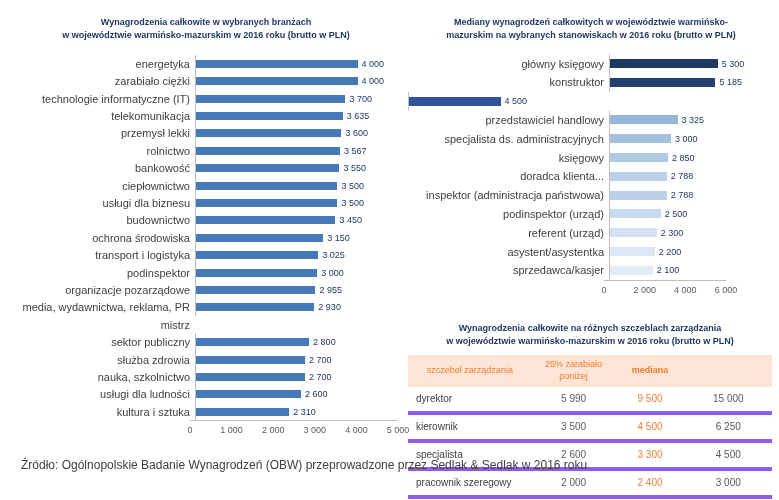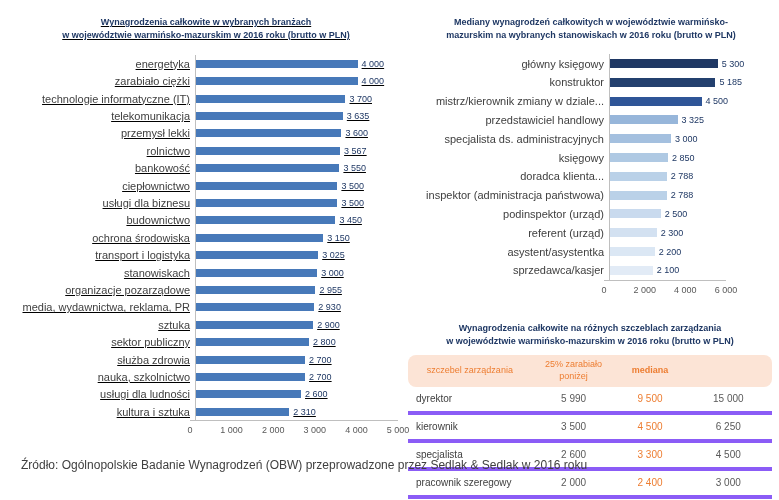--- a/index.html
+++ b/index.html
@@ -12,21 +12,21 @@
   .brow { display: flex; align-items: center; }
   .blabel { text-align: right; padding-right: 5px; font-size: 11px; color: #404040; white-space: nowrap; }
   .btrack { display: flex; align-items: center; height: 100%; border-left: 1px solid #BFBFBF; }
   .bbar { flex: none; }
   .bval { flex: none; margin-left: 4px; font-size: 9px; color: #1F3864; white-space: nowrap; }
   .axis-line { border-top: 1px solid #BFBFBF; height: 0; }
   .axis { position: relative; height: 14px; font-size: 9px; color: #595959; }
   .tick { position: absolute; top: 3px; transform: translateX(-50%); white-space: nowrap; }
 
   
-  #left-chart { position: absolute; left: 14px; top: 16px; width: 384px; text-decoration: underline; }
+  #left-chart { position: absolute; left: 14px; top: 16px; width: 384px; }
   #left-chart .chart-title { margin-bottom: 14px; }
   #left-chart .brow { height: 17.4px; }
   #left-chart .blabel { width: 176px; flex: none; }
   #left-chart .btrack { flex: 1; }
   #left-chart .bbar { height: 8px; }
   #left-chart .axis-line { margin-left: 176px; }
   #left-chart .axis { margin-left: 176px; margin-top: 1px; }
 
   
   #right-chart { position: absolute; left: 408px; top: 16px; width: 366px; }
@@ -35,21 +35,21 @@
   #right-chart .blabel { width: 196px; flex: none; }
   #right-chart .btrack { width: 122px; flex: none; }
   #right-chart .bbar { height: 9px; }
   #right-chart .axis-line { margin-left: 196px; width: 122px; }
   #right-chart .axis { margin-left: 196px; width: 122px; margin-top: 1px; }
 
   
   #table-panel { position: absolute; left: 408px; top: 322px; width: 364px; }
   #table-panel .chart-title { margin-bottom: 8px; }
   .tbl { width: 100%; }
-  .thead, .tr { display: grid; grid-template-columns: 34% 23% 19% 24%; border-radius: 8px; }
+  .thead, .tr { display: grid; grid-template-columns: 34% 23% 19% 24%; }
   .thead { background: #FCE4D6; color: #ED7D31; }
   .th { font-size: 9px; text-align: center; padding: 4px 2px; line-height: 1.3; display: flex; align-items: center; justify-content: center; }
   .th.col2 { font-weight: bold; }
   .td { font-size: 10px; padding: 6.5px 2px; text-align: center; color: #595959; border-bottom: 4px solid #8b5cf6; }
   .td.col0 { text-align: left; padding-left: 8px; color: #404040; }
   .td.col2 { color: #ED7D31; }
 
   
   #source-note { position: absolute; left: 21px; top: 458px; font-size: 12px; color: #404040; text-align: center; }
 </style>
@@ -142,46 +142,42 @@
           </div>
         </div>
         <div class="brow">
           <div class="blabel">transport i logistyka</div>
           <div class="btrack">
             <div class="bbar" style="width: 60.5%; background: rgb(71, 121, 185);"></div>
             <span class="bval">3 025</span>
           </div>
         </div>
         <div class="brow">
-          <div class="blabel">stanowiskach</div>
+          <div class="blabel">podinspektor</div>
           <div class="btrack">
             <div class="bbar" style="width: 60%; background: rgb(71, 121, 185);"></div>
             <span class="bval">3 000</span>
           </div>
         </div>
         <div class="brow">
           <div class="blabel">organizacje pozarządowe</div>
           <div class="btrack">
             <div class="bbar" style="width: 59.1%; background: rgb(71, 121, 185);"></div>
             <span class="bval">2 955</span>
           </div>
         </div>
         <div class="brow">
           <div class="blabel">media, wydawnictwa, reklama, PR</div>
           <div class="btrack">
             <div class="bbar" style="width: 58.6%; background: rgb(71, 121, 185);"></div>
             <span class="bval">2 930</span>
           </div>
         </div>
         <div class="brow">
-          <div class="blabel">sztuka</div>
-          <div class="btrack">
-            <div class="bbar" style="width: 58%; background: rgb(71, 121, 185);"></div>
-            <span class="bval">2 900</span>
-          </div>
+          <div class="blabel">mistrz</div>
         </div>
         <div class="brow">
           <div class="blabel">sektor publiczny</div>
           <div class="btrack">
             <div class="bbar" style="width: 56%; background: rgb(71, 121, 185);"></div>
             <span class="bval">2 800</span>
           </div>
         </div>
         <div class="brow">
           <div class="blabel">służba zdrowia</div>
@@ -237,21 +233,20 @@
           </div>
         </div>
         <div class="brow">
           <div class="blabel">konstruktor</div>
           <div class="btrack">
             <div class="bbar" style="width: 86.4167%; background: rgb(35, 64, 110);"></div>
             <span class="bval">5 185</span>
           </div>
         </div>
         <div class="brow">
-          <div class="blabel">mistrz/kierownik zmiany w dziale...</div>
           <div class="btrack">
             <div class="bbar" style="width: 75%; background: rgb(47, 85, 151);"></div>
             <span class="bval">4 500</span>
           </div>
         </div>
         <div class="brow">
           <div class="blabel">przedstawiciel handlowy</div>
           <div class="btrack">
             <div class="bbar" style="width: 55.4167%; background: rgb(151, 182, 218);"></div>
             <span class="bval">3 325</span>

